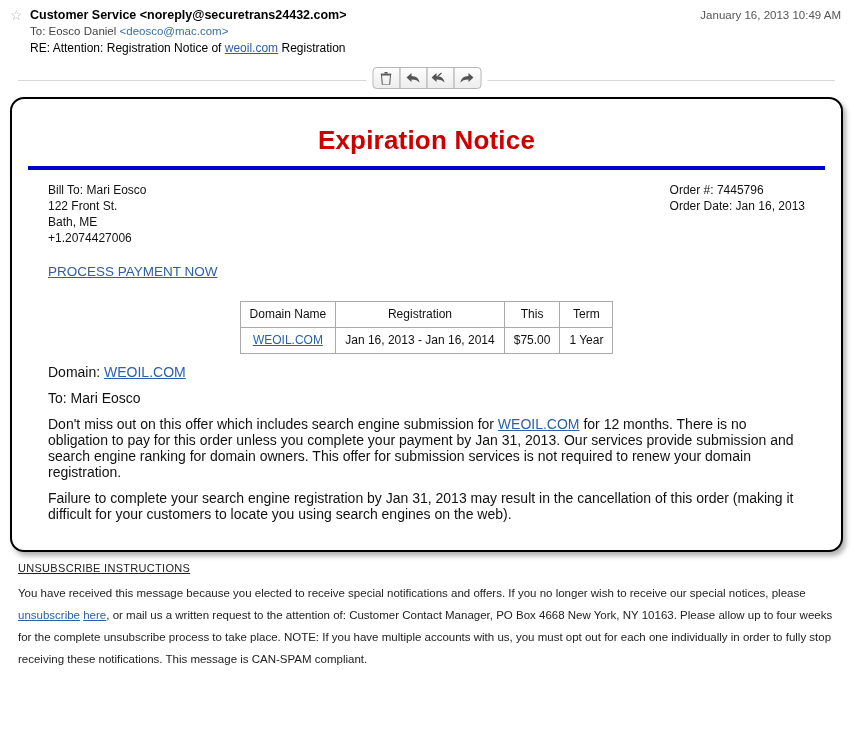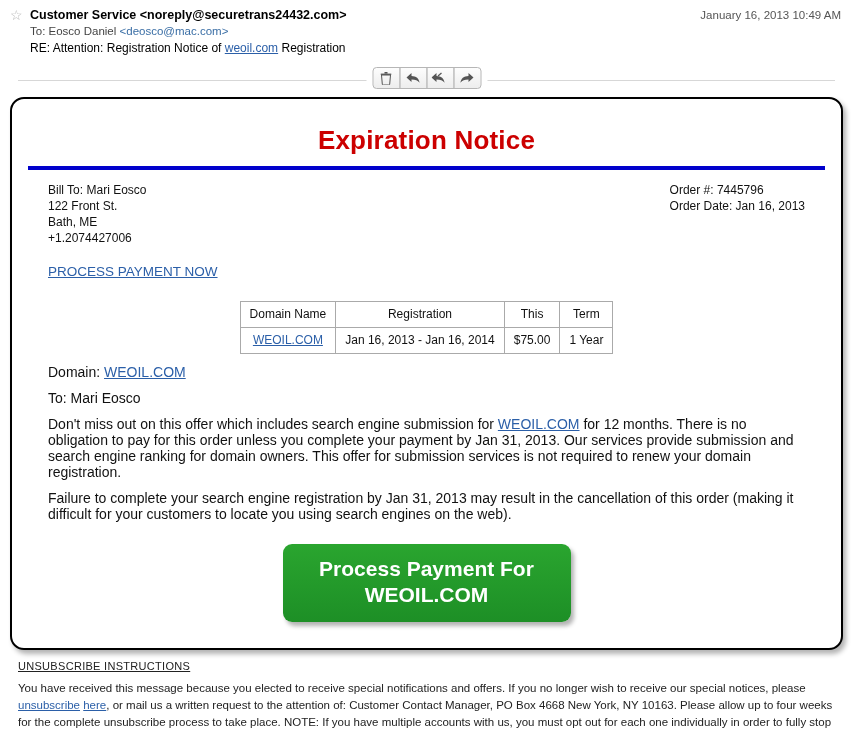--- a/index.html
+++ b/index.html
@@ -221,21 +221,21 @@
   }
   .footer-title {
     font-size: 11px;
     letter-spacing: 0.3px;
     color: #222;
     margin-bottom: 8px;
     text-decoration: underline;
   }
   .footer-text {
     font-size: 11.5px;
-    line-height: 17px;
+    line-height: 22px;
     color: #222;
   }
   .footer-text a {
     color: #2b5fa8;
     text-decoration: underline;
   }
 </style>
 </head>
 <body>
 
@@ -332,26 +332,20 @@
         </table>
     </div>
 
     <div class="body-text">
       <p class="domain-line"><span>Domain: </span><a href="#">WEOIL.COM</a></p>
       <p>To: Mari Eosco</p>
       <p><span>Don't miss out on this offer which includes search engine submission for </span><a href="#">WEOIL.COM</a><span> for 12 months. There is no obligation to pay for this order unless you complete your payment by Jan 31, 2013. Our services provide submission and search engine ranking for domain owners. This offer for submission services is not required to renew your domain registration.</span></p>
       <p>Failure to complete your search engine registration by Jan 31, 2013 may result in the cancellation of this order (making it difficult for your customers to locate you using search engines on the web).</p>
     </div>
 
-    <div class="cta-wrap">
-      <div class="cta-button">
-        <div>Process Payment For</div>
-        <div>WEOIL.COM</div>
-      </div>
-    </div>
 
   </div>
 </div>
 
 <div class="footer">
   <div class="footer-title">UNSUBSCRIBE INSTRUCTIONS</div>
   <div class="footer-text"><span>You have received this message because you elected to receive special notifications and offers. If you no longer wish to receive our special notices, please </span><a href="#">unsubscribe</a> <a href="#">here</a><span>, or mail us a written request to the attention of: Customer Contact Manager, PO Box 4668 New York, NY 10163. Please allow up to four weeks for the complete unsubscribe process to take place. NOTE: If you have multiple accounts with us, you must opt out for each one individually in order to fully stop receiving these notifications. This message is CAN-SPAM compliant.</span></div>
 
 </div>
 

